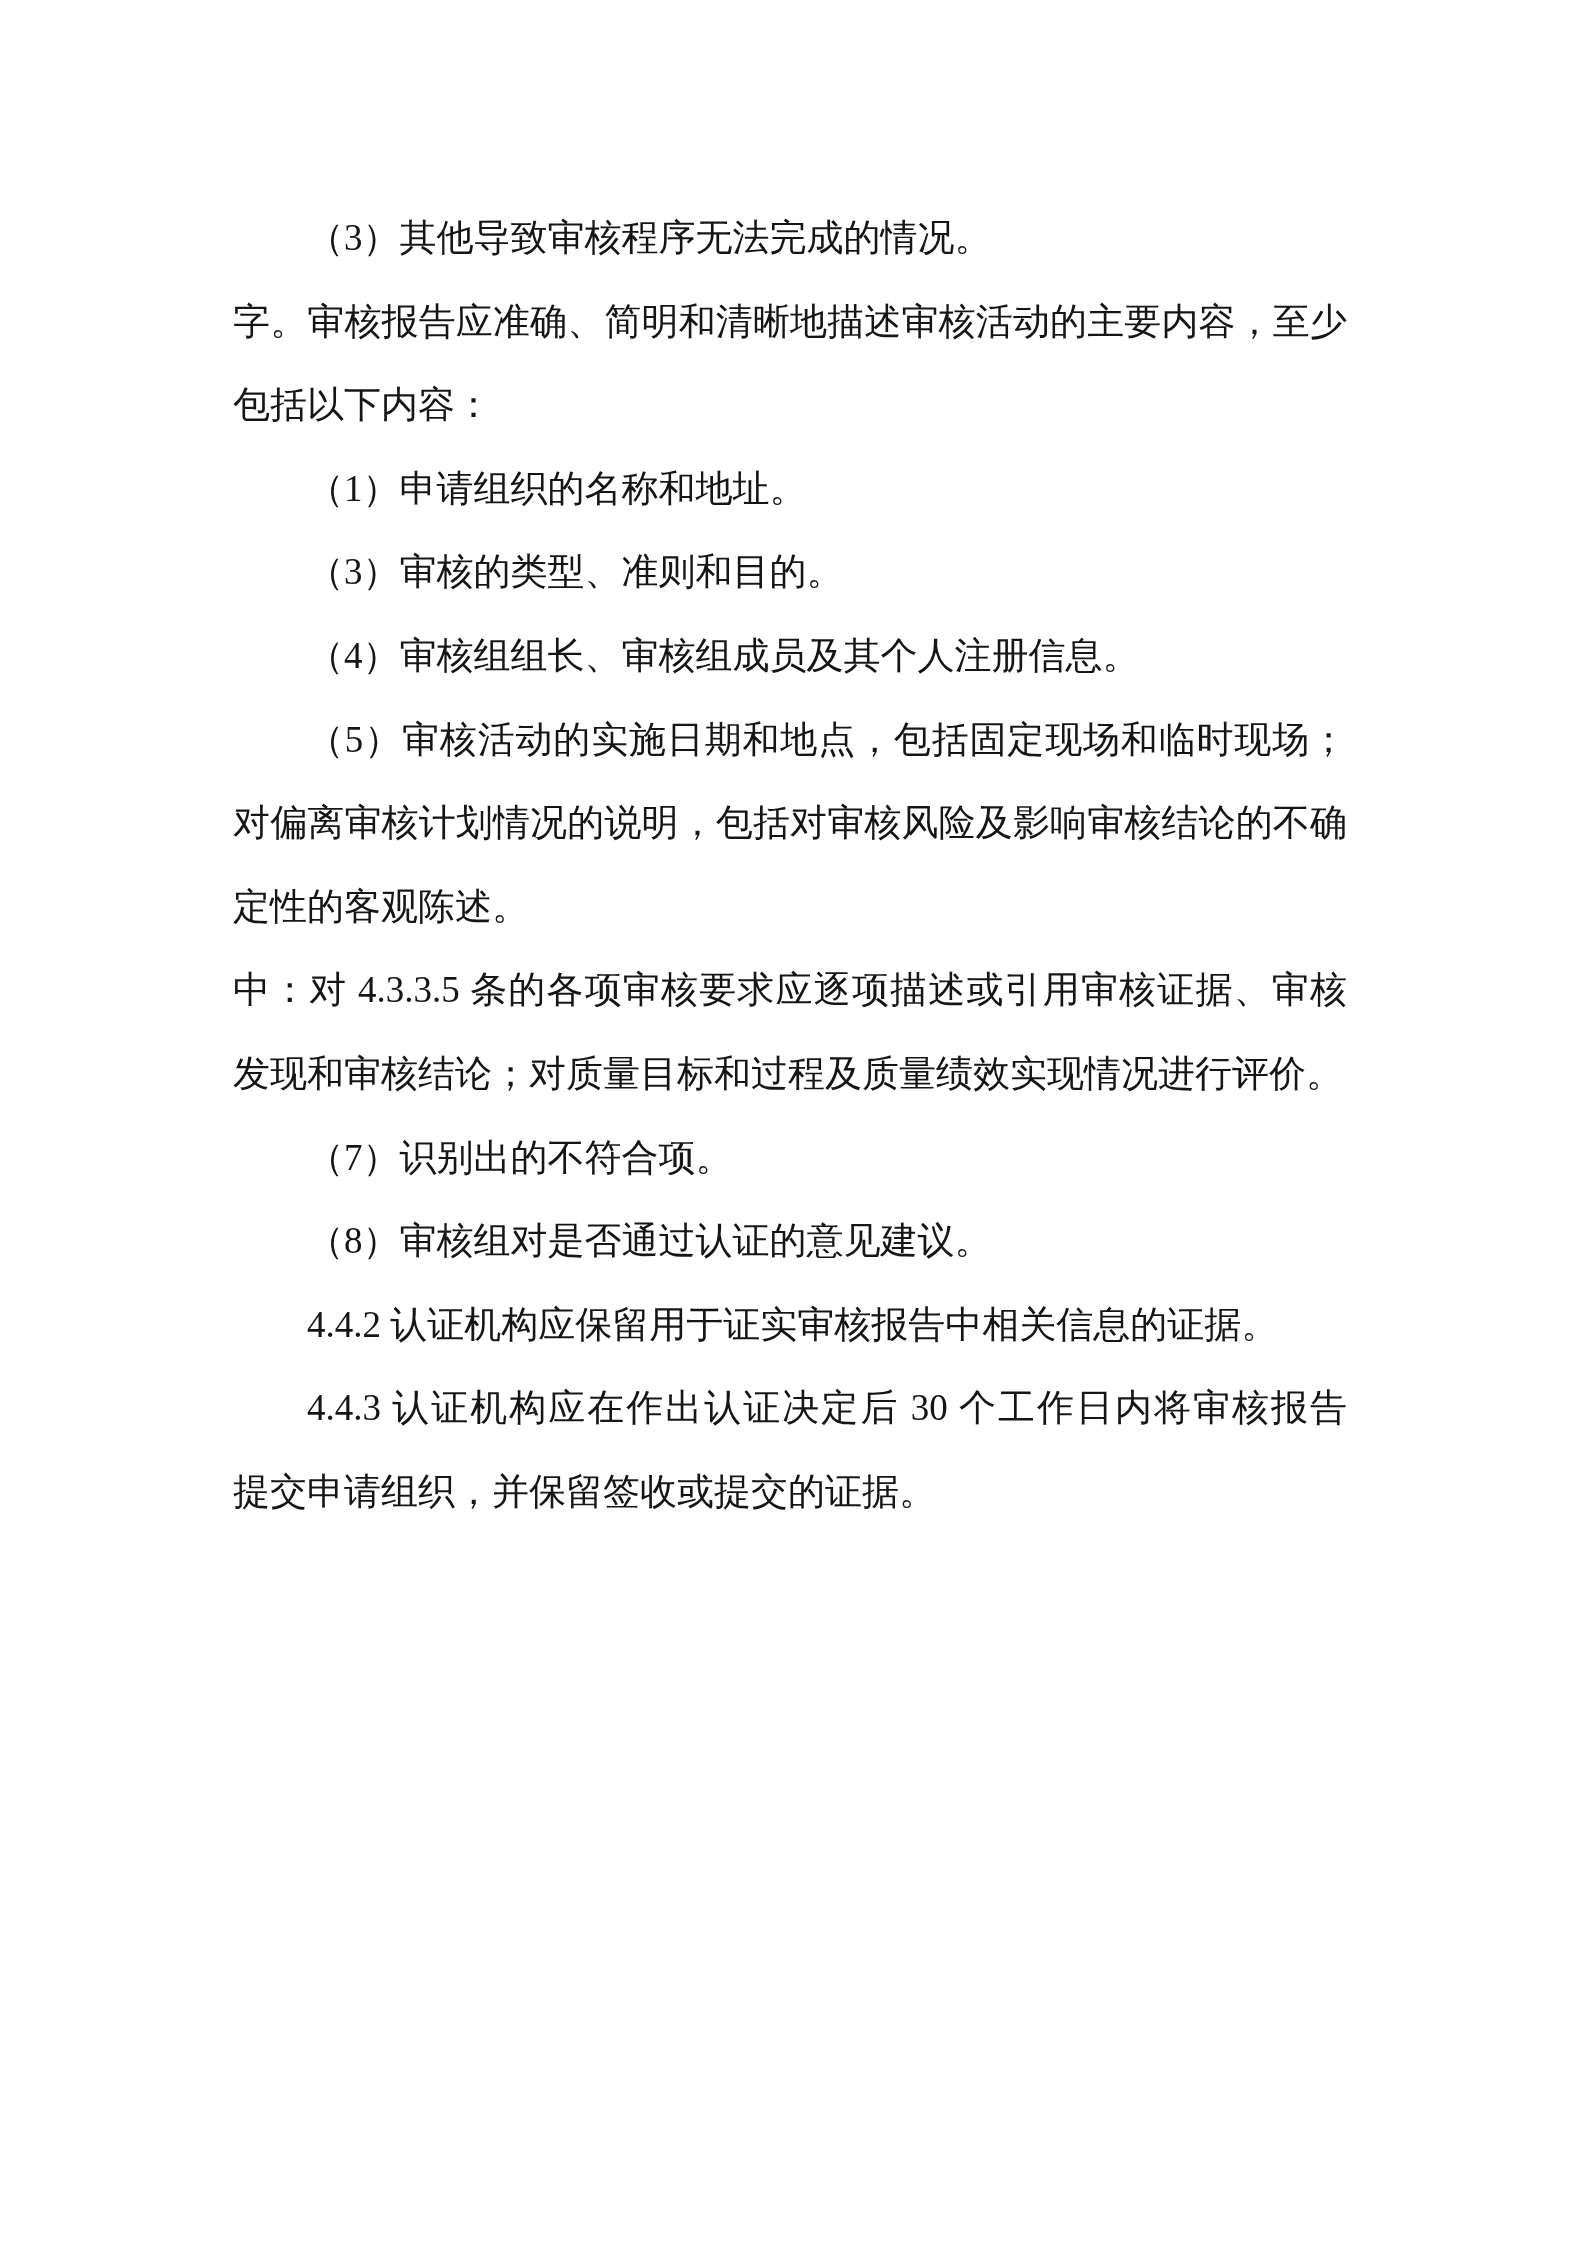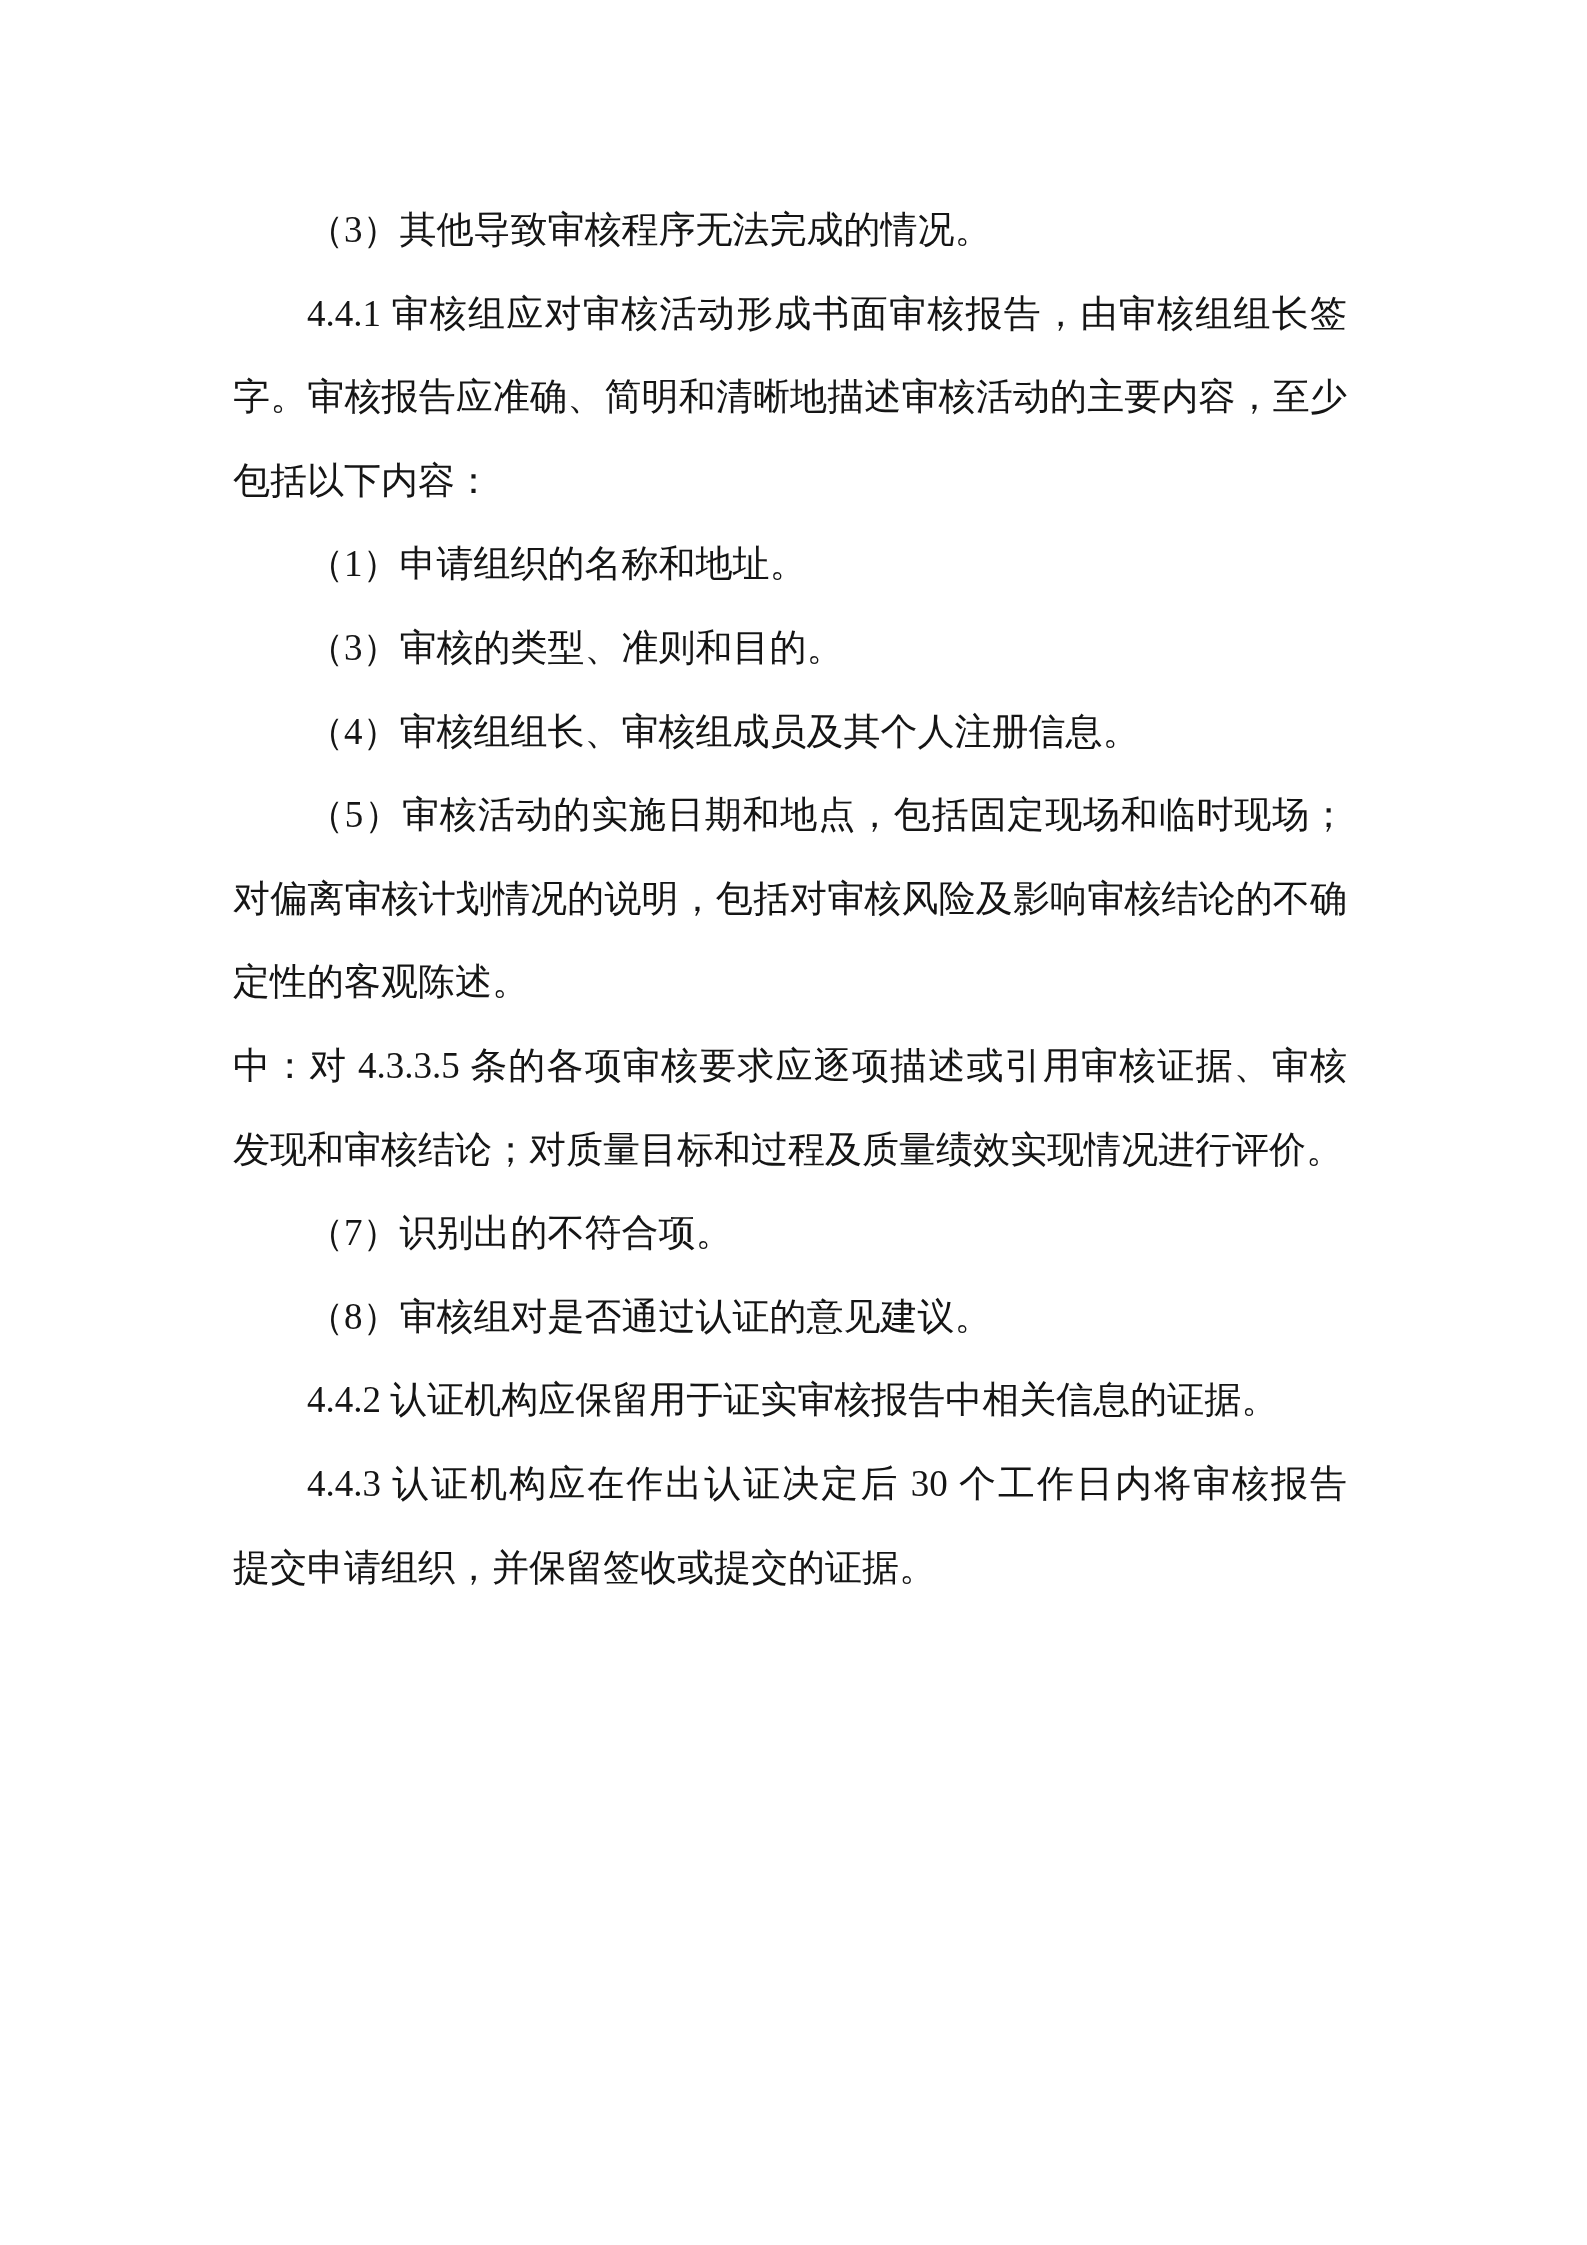--- a/index.html
+++ b/index.html
@@ -10,21 +10,21 @@
   .page {
     position: relative;
     width: 1587px;
     height: 2245px;
     background: #ffffff;
     overflow: hidden;
   }
   .textblock {
     position: absolute;
     left: 233px;
-    top: 188px;
+    top: 196px;
     width: 1114px;
     font-family: "Liberation Serif", "DejaVu Serif", serif;
     font-size: 37px;
     line-height: 83.6px;
     color: #151515;
     font-weight: 400;
   }
   .line {
     white-space: nowrap;
     overflow: visible;
@@ -36,21 +36,20 @@
     text-align: justify;
     text-align-last: justify;
   }
 </style>
 </head>
 <body>
 
 <div class="page">
   <div class="textblock">
     <div class="line indent">（3）其他导致审核程序无法完成的情况。</div>
-    <div class="line indent justify">4.4.1 审核组应对审核活动形成书面审核报告，由审核组组长签</div>
     <div class="line justify">字。审核报告应准确、简明和清晰地描述审核活动的主要内容，至少</div>
     <div class="line">包括以下内容：</div>
     <div class="line indent">（1）申请组织的名称和地址。</div>
     <div class="line indent">（3）审核的类型、准则和目的。</div>
     <div class="line indent">（4）审核组组长、审核组成员及其个人注册信息。</div>
     <div class="line indent justify">（5）审核活动的实施日期和地点，包括固定现场和临时现场；</div>
     <div class="line justify">对偏离审核计划情况的说明，包括对审核风险及影响审核结论的不确</div>
     <div class="line">定性的客观陈述。</div>
     <div class="line justify">中：对 4.3.3.5 条的各项审核要求应逐项描述或引用审核证据、审核</div>
     <div class="line">发现和审核结论；对质量目标和过程及质量绩效实现情况进行评价。</div>

